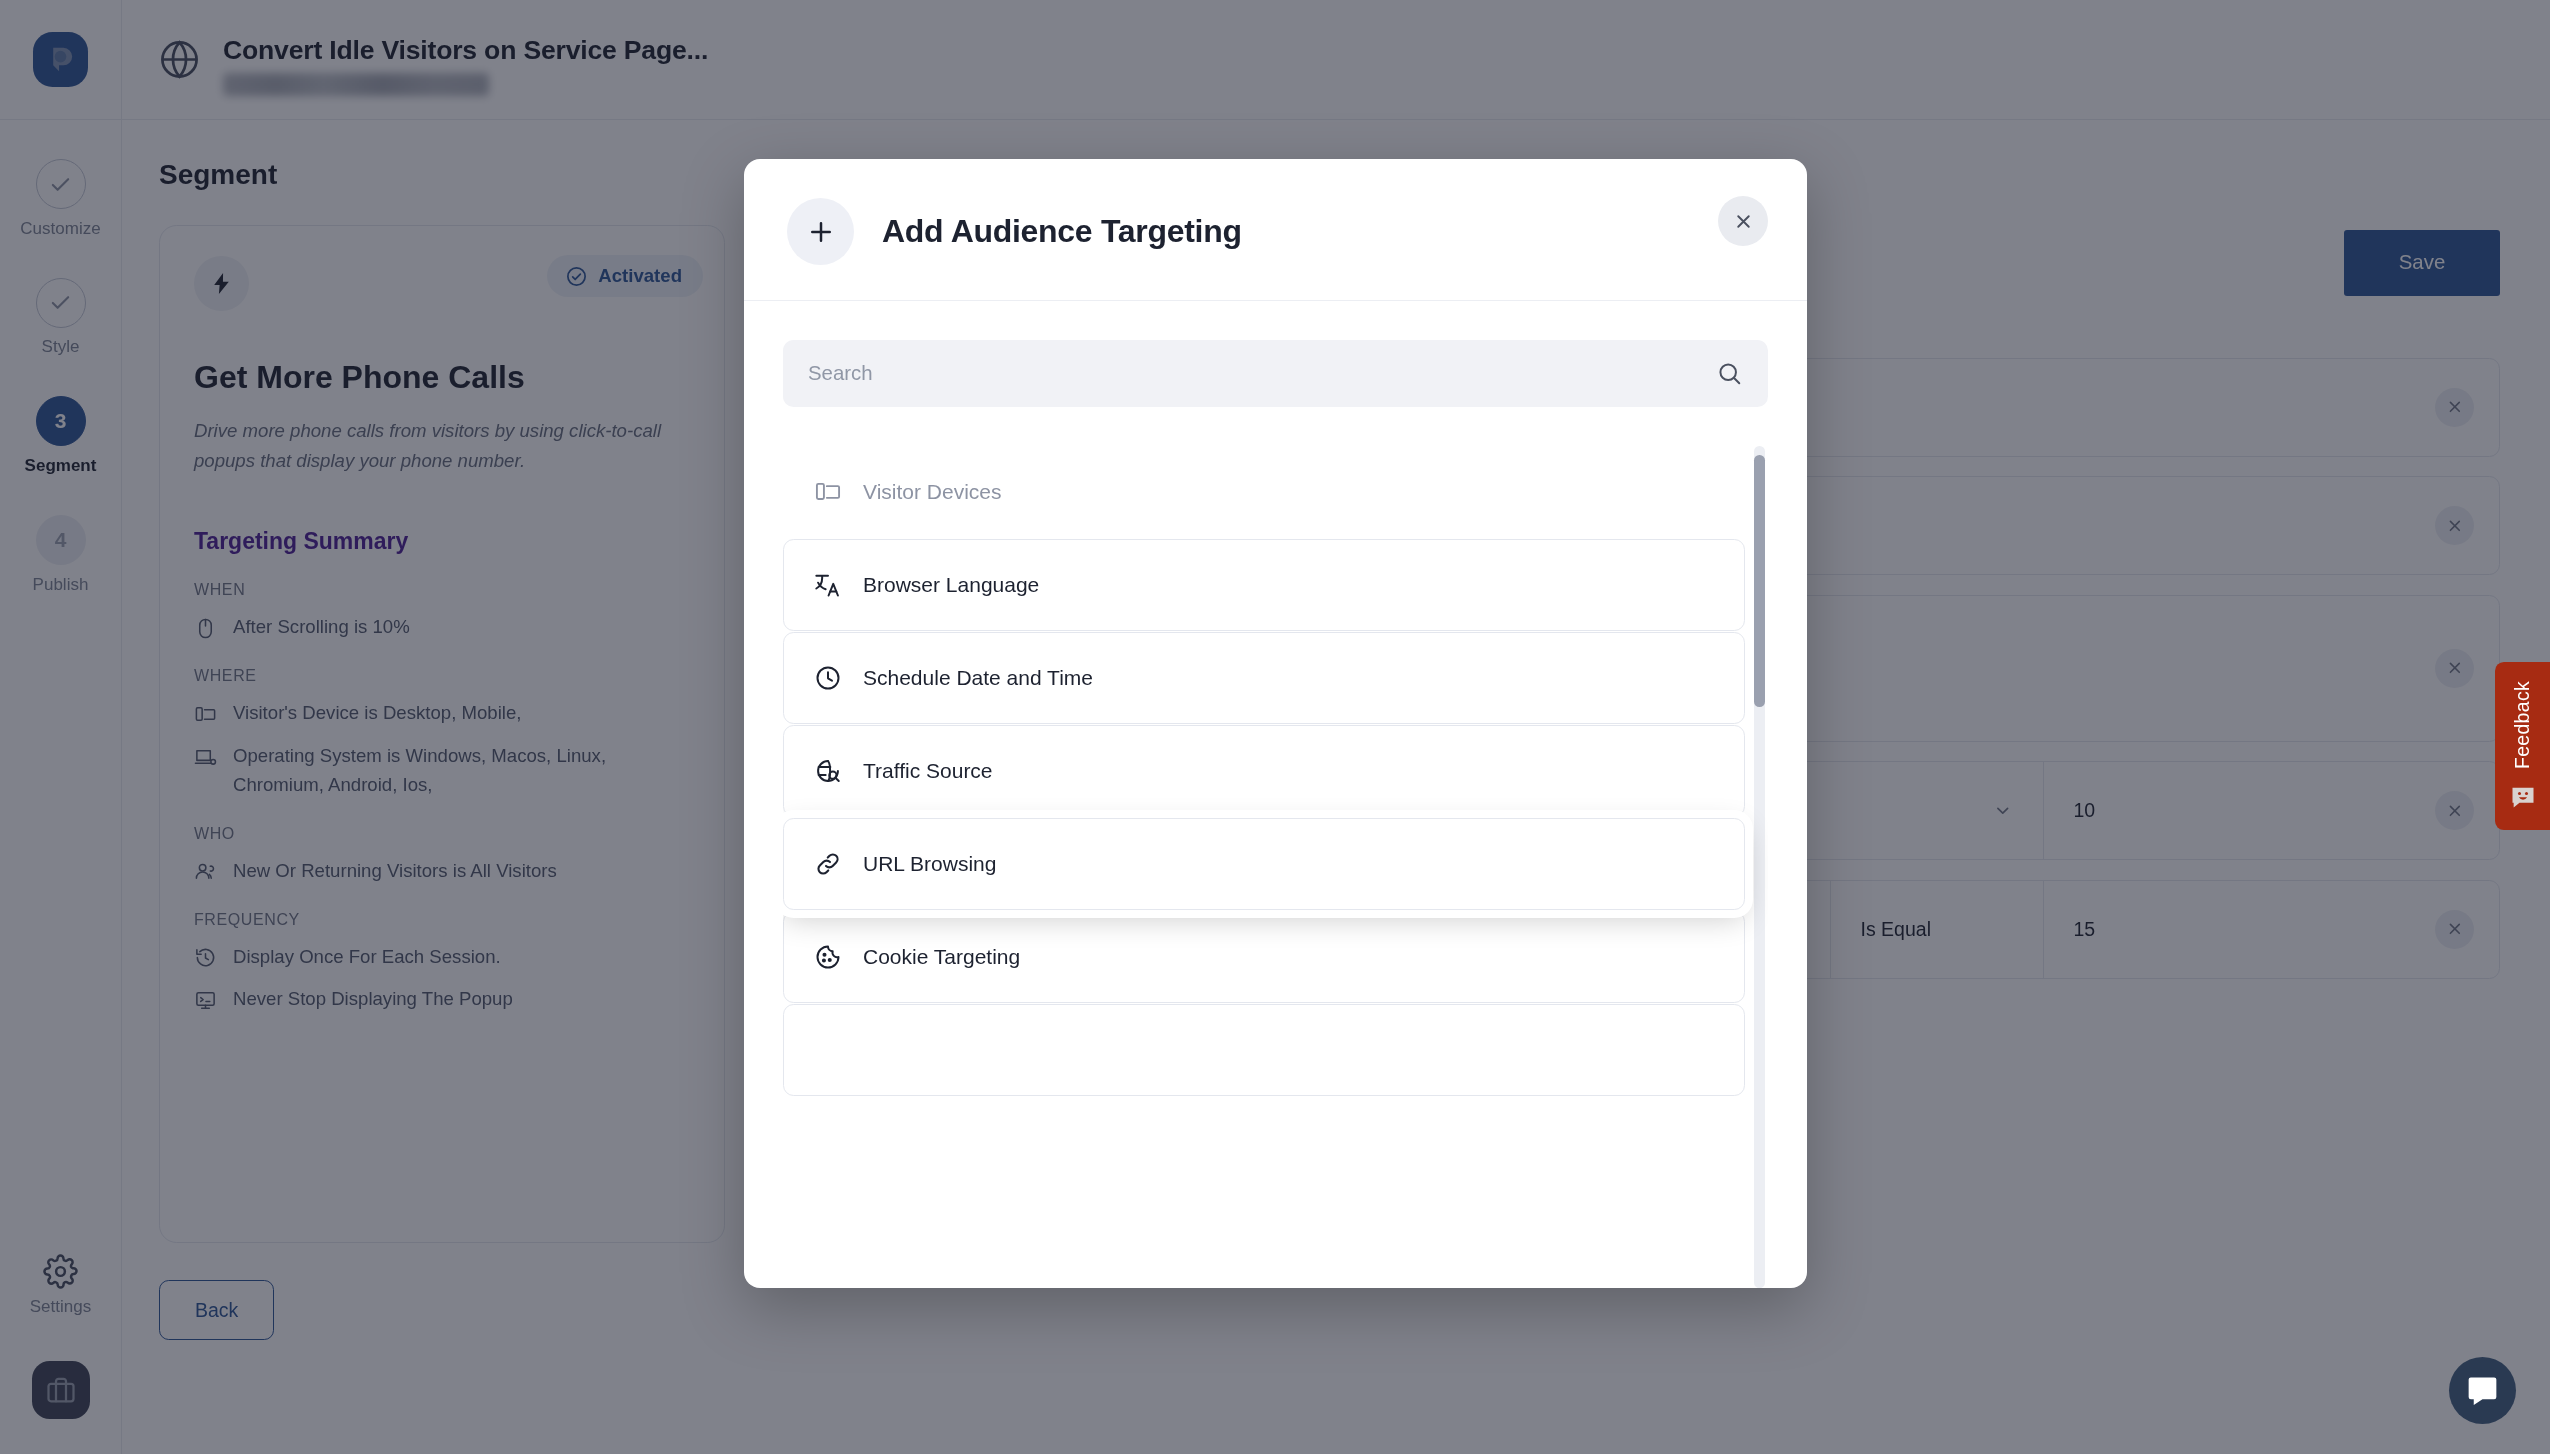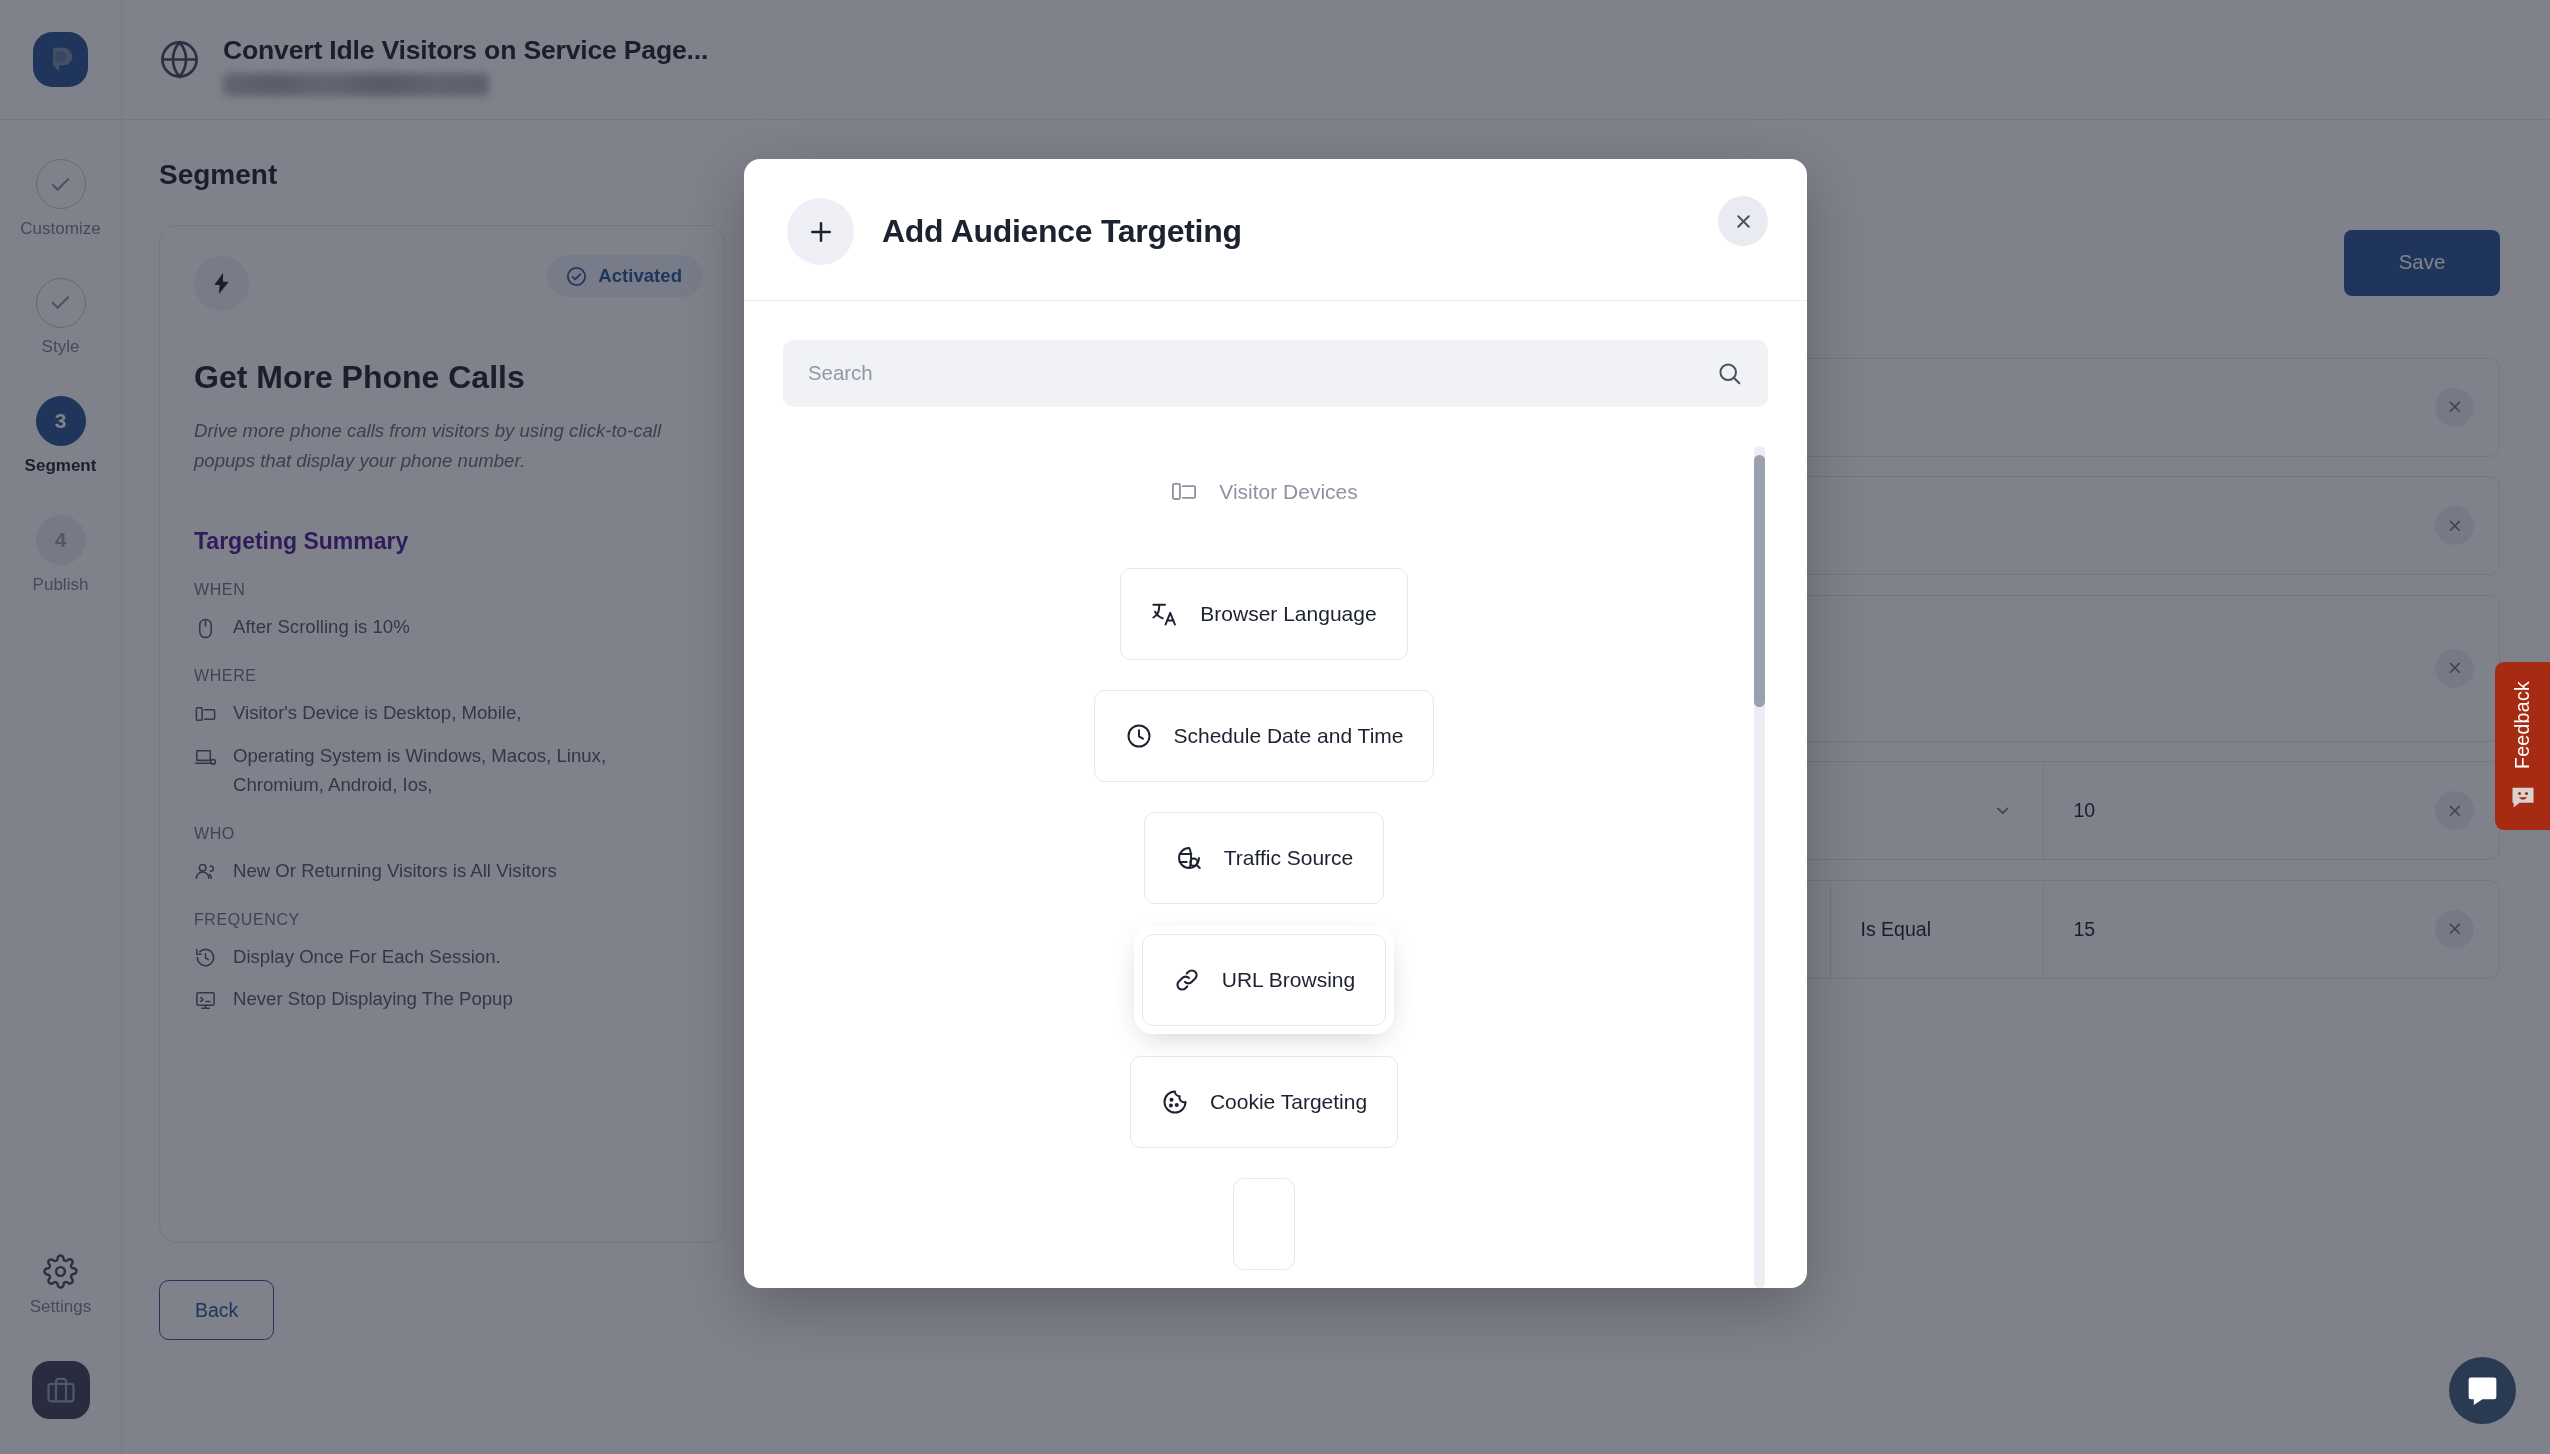--- a/index.html
+++ b/index.html
@@ -109,21 +109,21 @@
   .right-col { flex: 1; padding: 39px 50px 0 39px; position: relative; }
   .back-btn {
     display: inline-flex; align-items: center; gap: 12.4px;
     font-size: 20.4px; color: #454c5e; background: none; border: none; cursor: pointer;
     padding: 8.9px 14px; margin-bottom: 30px;
   }
   .back-btn svg { width: 23px; height: 23px; }
   .rc-head { display: flex; justify-content: space-between; align-items: flex-start; }
   .rc-desc { font-size: 18.6px; color: #666d7e; max-width: 797px; line-height: 1.6; padding-top: 41px; }
   .btn-save {
-    background: #2c5596; color: #fff; border: none; border-radius: 8px;
+    background: #2c5596; color: #fff; border: none; border-radius: 3px;
     height: 66px; width: 156px; font-size: 20.4px; cursor: pointer;
   }
   .rules { margin-top: 57px; display: flex; flex-direction: column; gap: 19.5px; }
   .rule-row {
     display: flex; align-items: stretch; border: 0.9px solid #e4e7ee; border-radius: 10.6px;
     min-height: 99px; position: relative; overflow: visible;
   }
   .rule-accent { width: 10.6px; border-radius: 10.6px 0 0 10.6px; background: #8b2fa8; }
   .rule-cells { flex: 1; display: flex; align-items: center; }
   .cell { padding: 0 30px; display: flex; align-items: center; gap: 14px; height: 100%; }
@@ -203,21 +203,21 @@
     height: 67px; border-radius: 10.6px; background: #f1f2f6;
     display: flex; align-items: center; padding: 0 25px; margin-bottom: 39px; flex: 0 0 67px;
   }
   .search-input {
     flex: 1; border: none; background: transparent; outline: none;
     font-size: 20.4px; color: #1d2230; font-family: inherit;
   }
   .search-input::placeholder { color: #9097a6; }
   .search-box svg { width: 26.6px; height: 26.6px; flex: 0 0 26.6px; }
   .opt-scroll { flex: 1; position: relative; overflow: hidden; padding-right: 23px; }
-  .opt-list { display: flex; flex-direction: column; gap: 30px; align-items: center; }
+  .opt-list { display: flex; flex-direction: column; gap: 1px; }
   .opt {
     border: 0.9px solid #e4e7ee; border-radius: 10.6px; height: 92px;
     display: flex; align-items: center; gap: 21px; padding: 0 30px; cursor: pointer;
     background: #fff;
   }
   .opt.first { border-color: transparent; }
   .opt.highlight {
     background: #fff; border-color: #e4e7ee;
     box-shadow: 0 0 0 8px rgba(255,255,255,1), 0 8.9px 30px rgba(0,0,0,.20);
     position: relative; z-index: 5;

